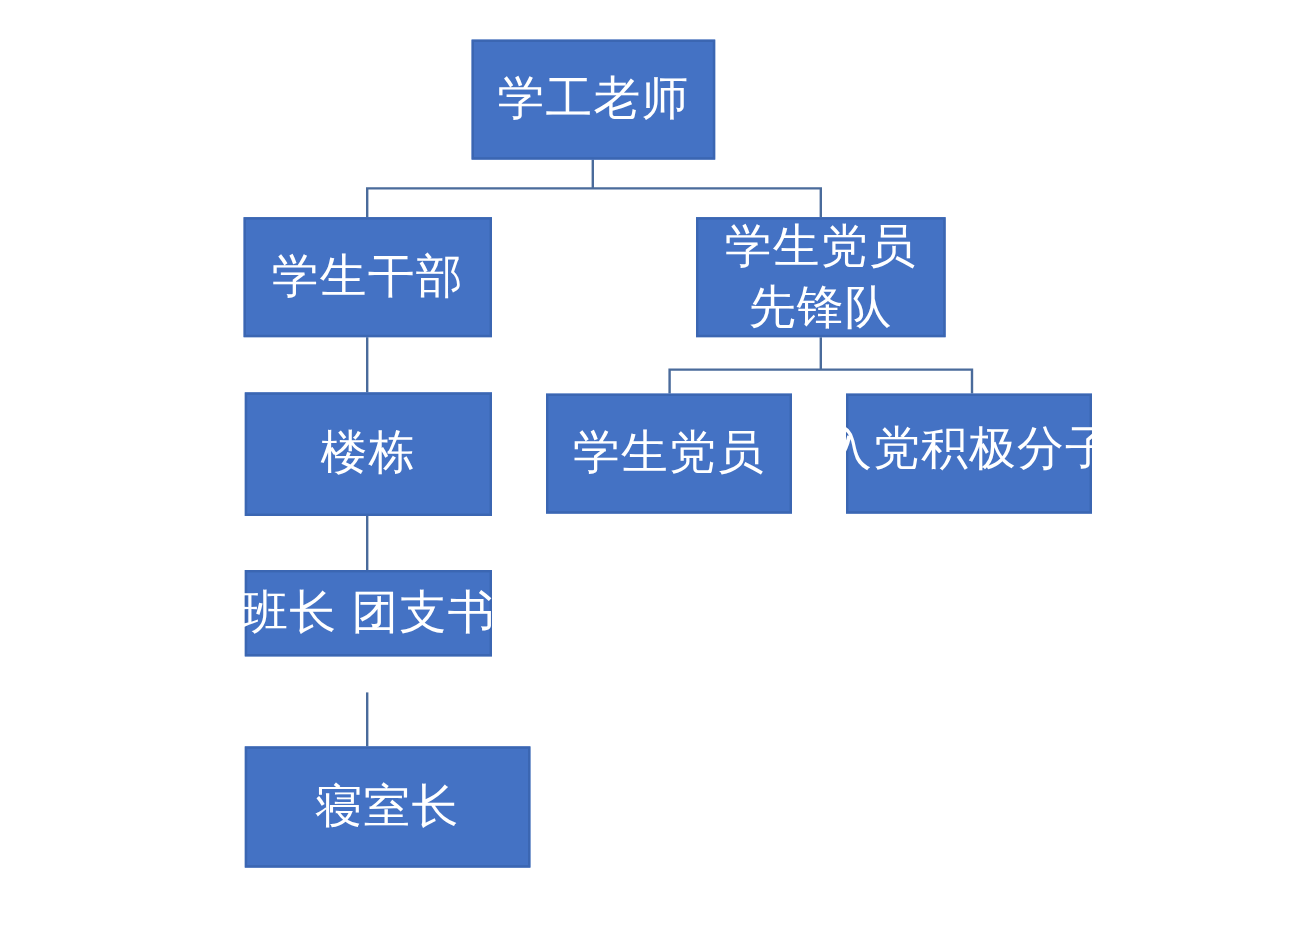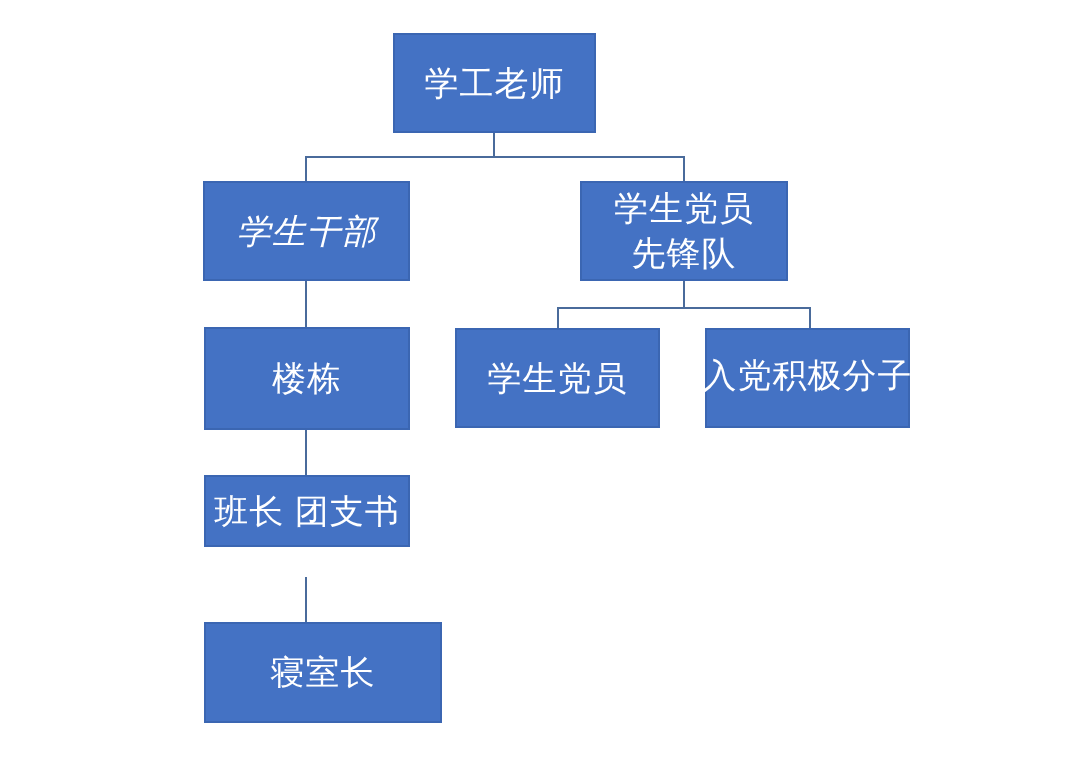--- a/index.html
+++ b/index.html
@@ -31,21 +31,21 @@
   .node {
     position: absolute;
     background: var(--node-fill);
     border: 2px solid var(--node-border);
     color: var(--node-text);
     display: flex;
     flex-direction: column;
     align-items: center;
     justify-content: center;
     text-align: left;
-    font-size: 34px;
+    font-size: 39px;
     line-height: 1.32;
     letter-spacing: 1px;
     white-space: nowrap;
   }
   .node.wide-gap { line-height: 1.55; }
 </style>
 </head>
 <body>
 
 <div class="stage">
@@ -60,21 +60,21 @@
 
     <path d="M306 430 L306 475" fill="none" stroke="currentColor" stroke-width="2"></path>
 
     <path d="M306 577 L306 622" fill="none" stroke="currentColor" stroke-width="2"></path>
   </svg>
 
   <div class="node" style="left:393px; top:33px; width:203px; height:100px;">
     <span>学工老师</span>
   </div>
 
-  <div class="node" style="left:203px; top:181px; width:207px; height:100px;font-style:italic;">
+  <div class="node" style="left:203px; top:181px; width:207px; height:100px;">
     <span>学生干部</span>
   </div>
 
   <div class="node" style="left:580px; top:181px; width:208px; height:100px;">
     <span>学生党员</span>
     <span>先锋队</span>
   </div>
 
   <div class="node wide-gap" style="left:204px; top:327px; width:206px; height:103px;">
     <span>楼栋</span>

